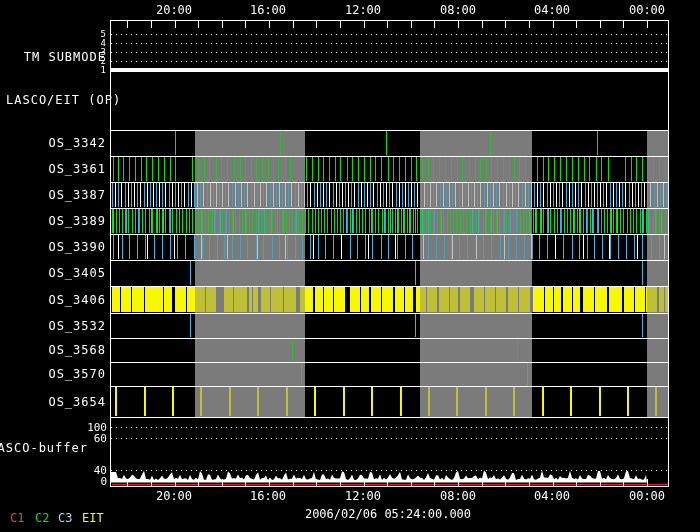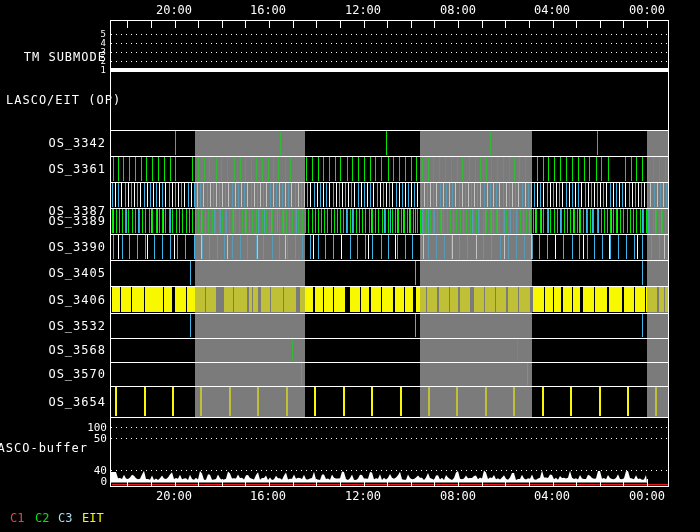--- a/index.html
+++ b/index.html
@@ -792,20 +792,21 @@
       <div style="position: absolute; left: 222px; top: 479px; width: 1px; height: 8px; background: rgb(255, 255, 255);"></div>
       <div style="position: absolute; left: 198px; top: 21px; width: 1px; height: 7px; background: rgb(255, 255, 255);"></div>
       <div style="position: absolute; left: 198px; top: 479px; width: 1px; height: 8px; background: rgb(255, 255, 255);"></div>
       <div style="position: absolute; left: 175px; top: 21px; width: 1px; height: 7px; background: rgb(255, 255, 255);"></div>
       <div style="position: absolute; left: 175px; top: 479px; width: 1px; height: 8px; background: rgb(255, 255, 255);"></div>
       <div style="position: absolute; left: 151px; top: 21px; width: 1px; height: 7px; background: rgb(255, 255, 255);"></div>
       <div style="position: absolute; left: 151px; top: 479px; width: 1px; height: 8px; background: rgb(255, 255, 255);"></div>
       <div style="position: absolute; left: 127px; top: 21px; width: 1px; height: 7px; background: rgb(255, 255, 255);"></div>
       <div style="position: absolute; left: 127px; top: 479px; width: 1px; height: 8px; background: rgb(255, 255, 255);"></div>
     </div>
+  <div class="tlbl" id="datetime-label" style="left:248px;top:508px;width:280px;">2006/02/06 05:24:00.000</div>
   <div id="legend">
       <div class="legend-item" style="left: 10px; top: 512px; color: rgb(224, 72, 72);">C1</div>
       <div class="legend-item" style="left: 35px; top: 512px; color: rgb(0, 232, 0);">C2</div>
       <div class="legend-item" style="left: 58px; top: 512px; color: rgb(168, 220, 238);">C3</div>
       <div class="legend-item" style="left: 82px; top: 512px; color: rgb(248, 248, 0);">EIT</div>
     </div>
 <div class="tlbl" style="left: 150px; top: 4px; width: 48px;">20:00</div>
     <div class="tlbl" style="left: 150px; top: 490px; width: 48px;">20:00</div>
     <div class="tlbl" style="left: 244px; top: 4px; width: 48px;">16:00</div>
     <div class="tlbl" style="left: 244px; top: 490px; width: 48px;">16:00</div>
@@ -814,32 +815,32 @@
     <div class="tlbl" style="left: 434px; top: 4px; width: 48px;">08:00</div>
     <div class="tlbl" style="left: 434px; top: 490px; width: 48px;">08:00</div>
     <div class="tlbl" style="left: 528px; top: 4px; width: 48px;">04:00</div>
     <div class="tlbl" style="left: 528px; top: 490px; width: 48px;">04:00</div>
     <div class="tlbl" style="left: 623px; top: 4px; width: 48px;">00:00</div>
     <div class="tlbl" style="left: 623px; top: 490px; width: 48px;">00:00</div>
     <div class="lbl" style="left: 6px; top: 51px; width: 100px; text-align: right;">TM SUBMODE</div>
     <div class="lbl" style="left: 6px; top: 94px; width: 100px; text-align: right;">LASCO/EIT (OP)</div>
     <div class="lbl" style="left: 6px; top: 137px; width: 100px; text-align: right;">OS_3342</div>
     <div class="lbl" style="left: 6px; top: 163px; width: 100px; text-align: right;">OS_3361</div>
-    <div class="lbl" style="left: 6px; top: 189px; width: 100px; text-align: right; margin-top: 16px;">OS_3387</div>
+    <div class="lbl" style="left: 6px; top: 189px; width: 100px; text-align: right;">OS_3387</div>
     <div class="lbl" style="left: 6px; top: 215px; width: 100px; text-align: right;">OS_3389</div>
     <div class="lbl" style="left: 6px; top: 241px; width: 100px; text-align: right;">OS_3390</div>
     <div class="lbl" style="left: 6px; top: 267px; width: 100px; text-align: right;">OS_3405</div>
     <div class="lbl" style="left: 6px; top: 293.5px; width: 100px; text-align: right;">OS_3406</div>
     <div class="lbl" style="left: 6px; top: 319.5px; width: 100px; text-align: right;">OS_3532</div>
     <div class="lbl" style="left: 6px; top: 344px; width: 100px; text-align: right;">OS_3568</div>
     <div class="lbl" style="left: 6px; top: 368px; width: 100px; text-align: right;">OS_3570</div>
     <div class="lbl" style="left: 6px; top: 395.5px; width: 100px; text-align: right;">OS_3654</div>
     <div class="lbl" style="left: -12px; top: 442px; width: 100px; text-align: right;">LASCO-buffer</div>
     <div class="tmylbl" style="left: 96px; top: 30px; width: 10px;">5</div>
     <div class="tmylbl" style="left: 96px; top: 39px; width: 10px;">4</div>
     <div class="tmylbl" style="left: 96px; top: 48px; width: 10px;">3</div>
     <div class="tmylbl" style="left: 96px; top: 57px; width: 10px;">2</div>
     <div class="tmylbl" style="left: 96px; top: 66px; width: 10px;">1</div>
     <div class="ylbl" style="left: 77px; top: 422px; width: 30px;">100</div>
-    <div class="ylbl" style="left: 77px; top: 433px; width: 30px;">50</div>
+    <div class="ylbl" style="left: 77px; top: 433px; width: 30px;">60</div>
     <div class="ylbl" style="left: 77px; top: 465px; width: 30px;">40</div>
     <div class="ylbl" style="left: 77px; top: 476px; width: 30px;">0</div>
   </div>
 
 </body></html>

